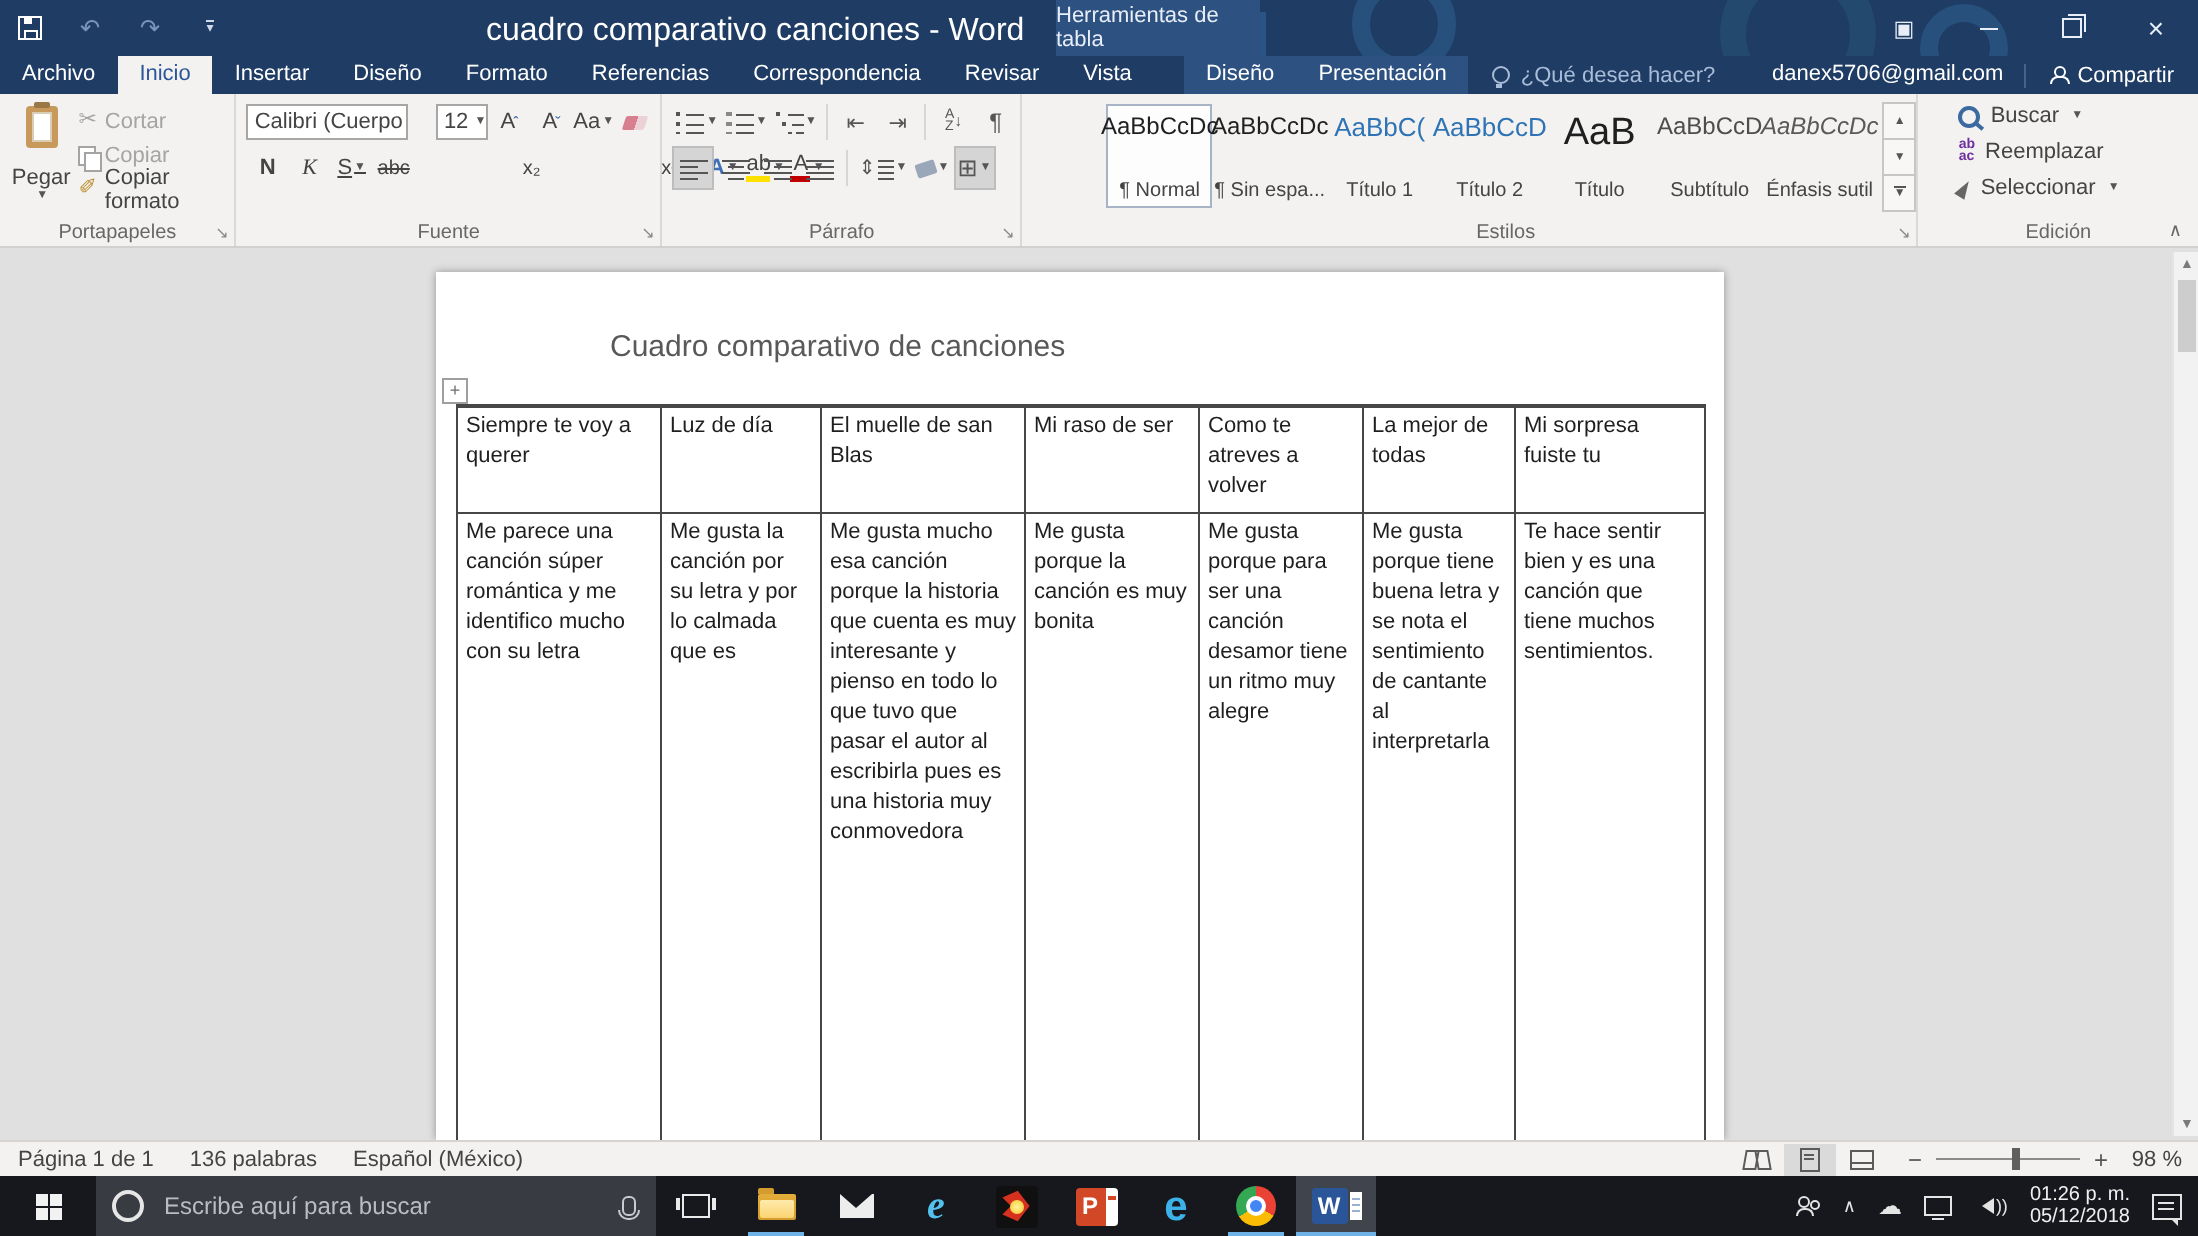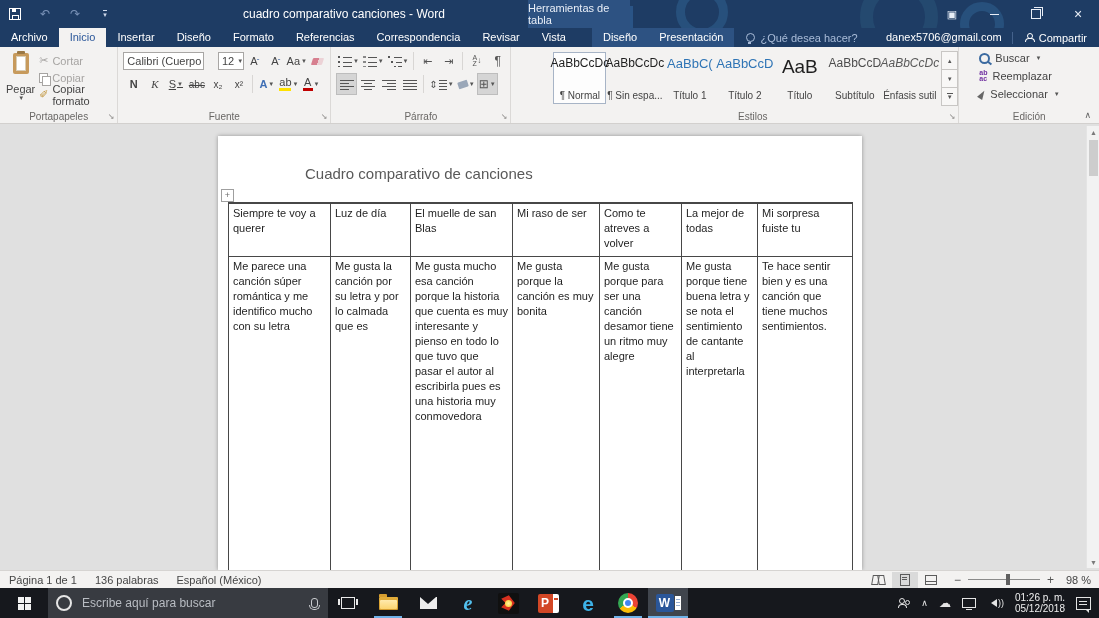--- a/index.html
+++ b/index.html
@@ -12,21 +12,21 @@
   .deco-bar{background:#2a5486;width:5px;bottom:0;}
   .deco-ring{border-radius:50%;border:9px solid #27507c;}
   .deco-ring2{border-radius:50%;border:13px solid #24496f;}
   .qat{position:absolute;left:0;top:0;height:28px;display:flex;align-items:center;gap:0;z-index:2;}
   .qat .qbtn{width:30px;height:28px;display:flex;align-items:center;justify-content:center;}
   .ic-save{position:relative;width:10px;height:10px;border:1px solid #fff;}
   .ic-save::before{content:"";position:absolute;top:0;left:2px;width:4px;height:3px;background:#fff;}
   .ic-save::after{content:"";position:absolute;bottom:0;left:2px;width:5px;height:3px;border:1px solid #fff;border-bottom:none;}
   .ic-undo,.ic-redo{font-size:12px;color:#7b93b8;line-height:12px;}
   .ic-qmore{font-size:7px;color:#cfd9ea;border-top:1px solid #cfd9ea;padding-top:1px;line-height:6px;}
-  .tb-title{position:absolute;left:243px;top:7px;font-size:12px;color:#fff;z-index:2;white-space:nowrap;}
+  .tb-title{position:absolute;left:243px;top:7px;font-size:16px;color:#fff;z-index:2;white-space:nowrap;}
   .ctx-head{position:absolute;left:528px;top:0;width:102px;height:28px;background:#2d5282;display:flex;align-items:center;justify-content:center;font-size:11px;color:#e8eef7;z-index:2;}
   .winctl{position:absolute;right:0;top:0;height:28px;display:flex;z-index:2;}
   .winctl .wbtn{width:42px;height:28px;display:flex;align-items:center;justify-content:center;color:#e8eef7;font-size:12px;}
   .ic-restore{position:relative;width:8px;height:8px;border:1px solid #e8eef7;}
   .ic-restore::before{content:"";position:absolute;top:-3px;left:2px;width:8px;height:8px;border:1px solid #e8eef7;border-bottom:none;border-left:none;}
   .ic-min{width:9px;height:1px;background:#e8eef7;display:block;}
   .ic-close{font-size:14px;line-height:14px;}
   .ic-ribopts{font-size:11px;}
 
   
@@ -77,21 +77,21 @@
   .combo .caret{margin-left:3px;}
   .c-family{width:95px;}
   .c-size{width:30px;margin-left:14px;}
   .btn-grow::after{content:"ˆ";font-size:8px;color:#2b579a;margin-left:-1px;vertical-align:super;}
   .btn-shrink::after{content:"ˇ";font-size:8px;color:#2b579a;margin-left:-1px;vertical-align:super;}
   .ic-eraser{width:11px;height:7px;background:linear-gradient(90deg,#d77f8f 55%,#ecd2d6 55%);transform:skewX(-18deg);border-radius:1px;}
   .b-bold{font-weight:bold;}
   .b-italic{font-style:italic;font-family:"Liberation Serif",serif;}
   .b-under{text-decoration:underline;}
   .b-strike{text-decoration:line-through;font-size:10px;}
-  .b-subsup{font-size:10px;}
+  .b-subsup{font-size:10px;margin-left:48px;}
   .b-effects{color:#3f6fb5;font-weight:bold;}
   .stack{display:inline-flex;flex-direction:column;align-items:center;line-height:10px;}
   .bar-y{width:12px;height:3px;background:#ffe100;margin-top:1px;}
   .bar-r{width:10px;height:3px;background:#c00000;margin-top:1px;}
 
   
   .g-para{width:180px;}
   .lns{display:inline-block;background-repeat:no-repeat;}
   .ic-bul{width:15px;height:11px;background-image:
     linear-gradient(#555,#555),linear-gradient(#555,#555),linear-gradient(#555,#555),

